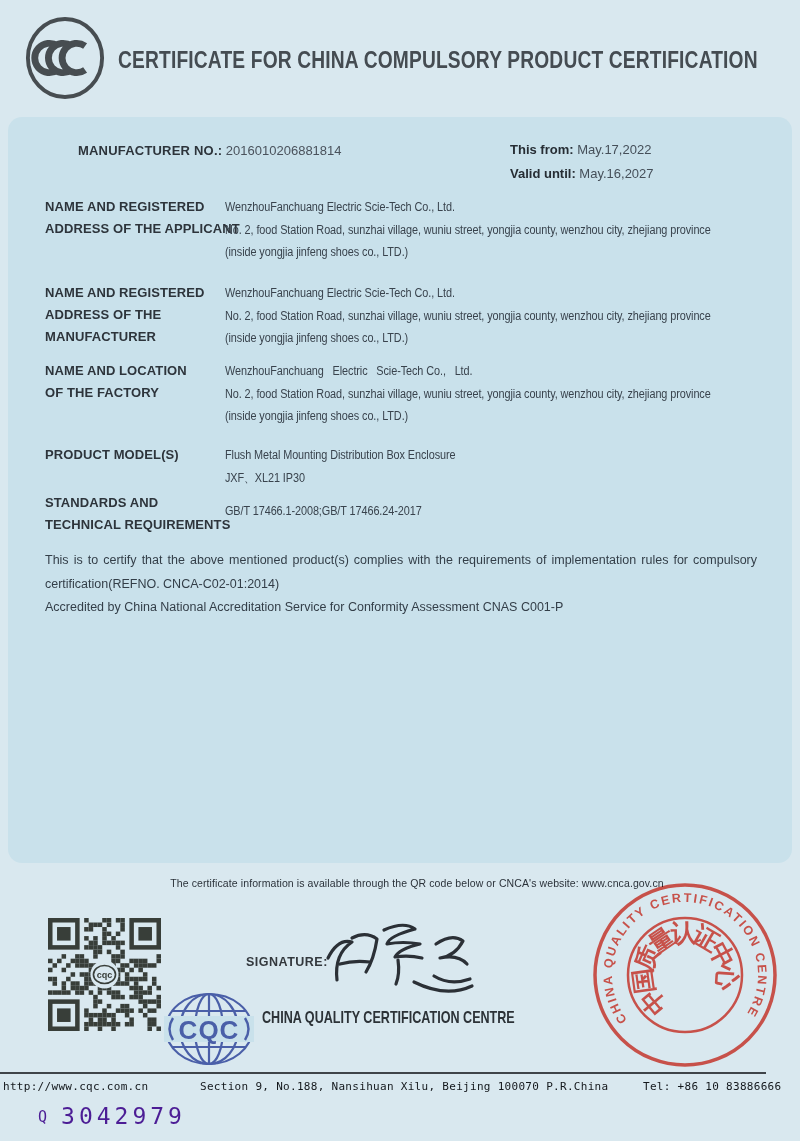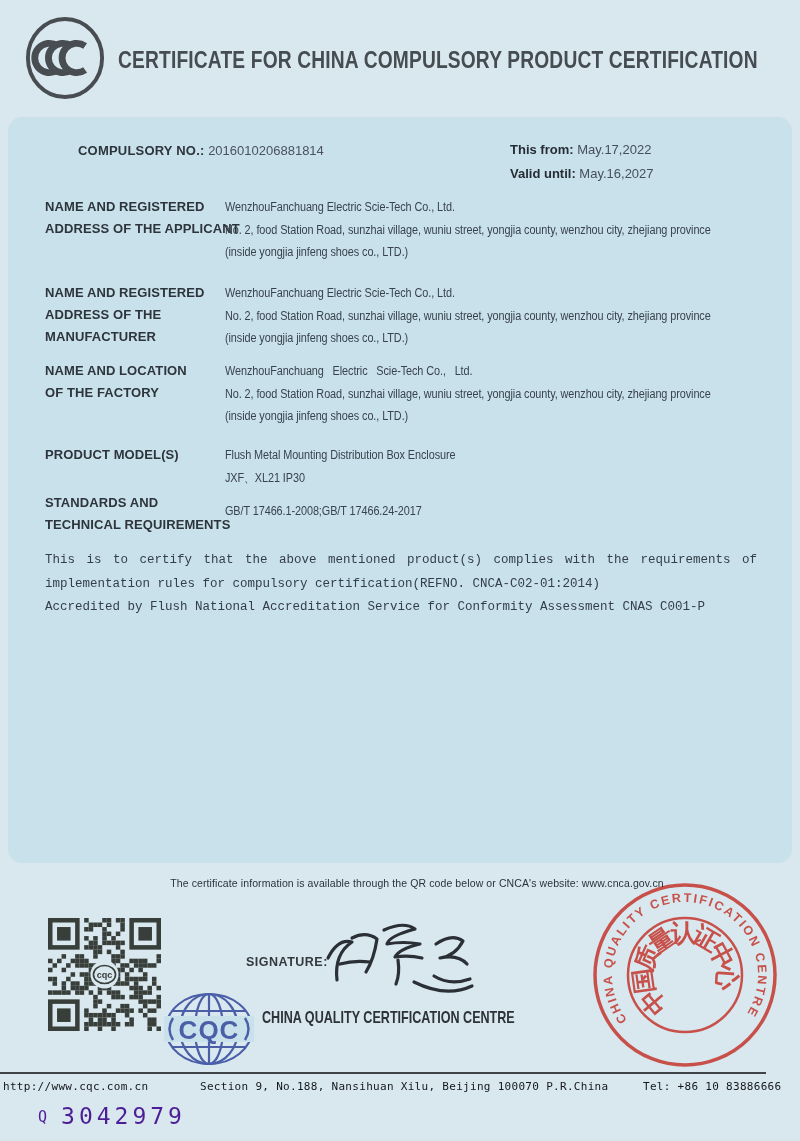--- a/index.html
+++ b/index.html
@@ -34,21 +34,21 @@
     font-size:13px;font-weight:bold;color:#2d343b;
     line-height:22px;white-space:pre-wrap;letter-spacing:.1px;
   }
   .val{
     position:absolute;left:225px;width:640px;
     font-size:12.5px;color:#39434d;line-height:22.5px;
     white-space:pre-wrap;letter-spacing:-.1px;
     transform:scaleX(.87);transform-origin:left top;
   }
   
-  .paras{left:45px;top:549px;width:712px;color:#333e48;font-family:Liberation Mono, monospace;}
+  .paras{left:45px;top:549px;width:712px;color:#333e48;}
   .paras p{margin:0;font-size:12.5px;line-height:23.5px;text-align:justify;}
   .paras p.nj{text-align:left;}
   
   .qrnote{left:17px;top:877px;width:800px;text-align:center;
     font-size:10.5px;color:#2b323a;letter-spacing:.1px;}
   
   .siglabel{left:246px;top:955px;font-size:12.5px;font-weight:bold;
     color:#33383d;letter-spacing:.5px;}
   .sig{left:318px;top:918px;}
   
@@ -78,21 +78,21 @@
     <g fill="none" stroke="#474d51" stroke-width="7">
       <path d="M 34.6,30.7 A 15,15 0 1 0 34.6,55.3"></path>
       <path d="M 48.6,30.7 A 15,15 0 1 0 48.6,55.3"></path>
       <path d="M 62.6,30.7 A 15,15 0 1 0 62.6,55.3"></path>
     </g>
   </svg>
 </div>
 <div class="abs title">CERTIFICATE FOR CHINA COMPULSORY PRODUCT CERTIFICATION</div>
 
 <div class="abs certno">
-  <b>COMPULSORY NO.:</b>
+  <b>MANUFACTURER NO.:</b>
   <span> </span>
   <span>2016010206881814</span>
 </div>
 <div class="abs validrow" style="top:142px;">
   <b>This from:</b>
   <span> </span>
   <span>May.17,2022</span>
 </div>
 <div class="abs validrow" style="top:166px;">
   <b>Valid until:</b>
@@ -128,21 +128,21 @@
 JXF、XL21 IP30</div>
 </div>
 <div class="abs sec">
   <div class="lbl" style="top:492px">STANDARDS AND
 TECHNICAL REQUIREMENTS</div>
   <div class="val" style="top:500px">GB/T 17466.1-2008;GB/T 17466.24-2017</div>
 </div>
 
 <div class="abs paras">
   <p>This is to certify that the above mentioned product(s) complies with the requirements of implementation rules for compulsory certification(REFNO. CNCA-C02-01:2014)</p>
-  <p class="nj">Accredited by Flush National Accreditation Service for Conformity Assessment CNAS C001-P</p>
+  <p class="nj">Accredited by China National Accreditation Service for Conformity Assessment CNAS C001-P</p>
 </div>
 
 <div class="abs qrnote">The certificate information is available through the QR code below or CNCA's website: www.cnca.gov.cn</div>
 
 <div class="abs" style="left:48px;top:918px;">
   <svg id="qr" width="113" height="113" viewBox="0 0 112.5 112.5">
       <rect x="36" y="0" width="4.5" height="4.5" fill="#383e39"></rect>
       <rect x="54" y="0" width="4.5" height="4.5" fill="#383e39"></rect>
       <rect x="58.5" y="0" width="4.5" height="4.5" fill="#383e39"></rect>
       <rect x="67.5" y="0" width="4.5" height="4.5" fill="#383e39"></rect>

